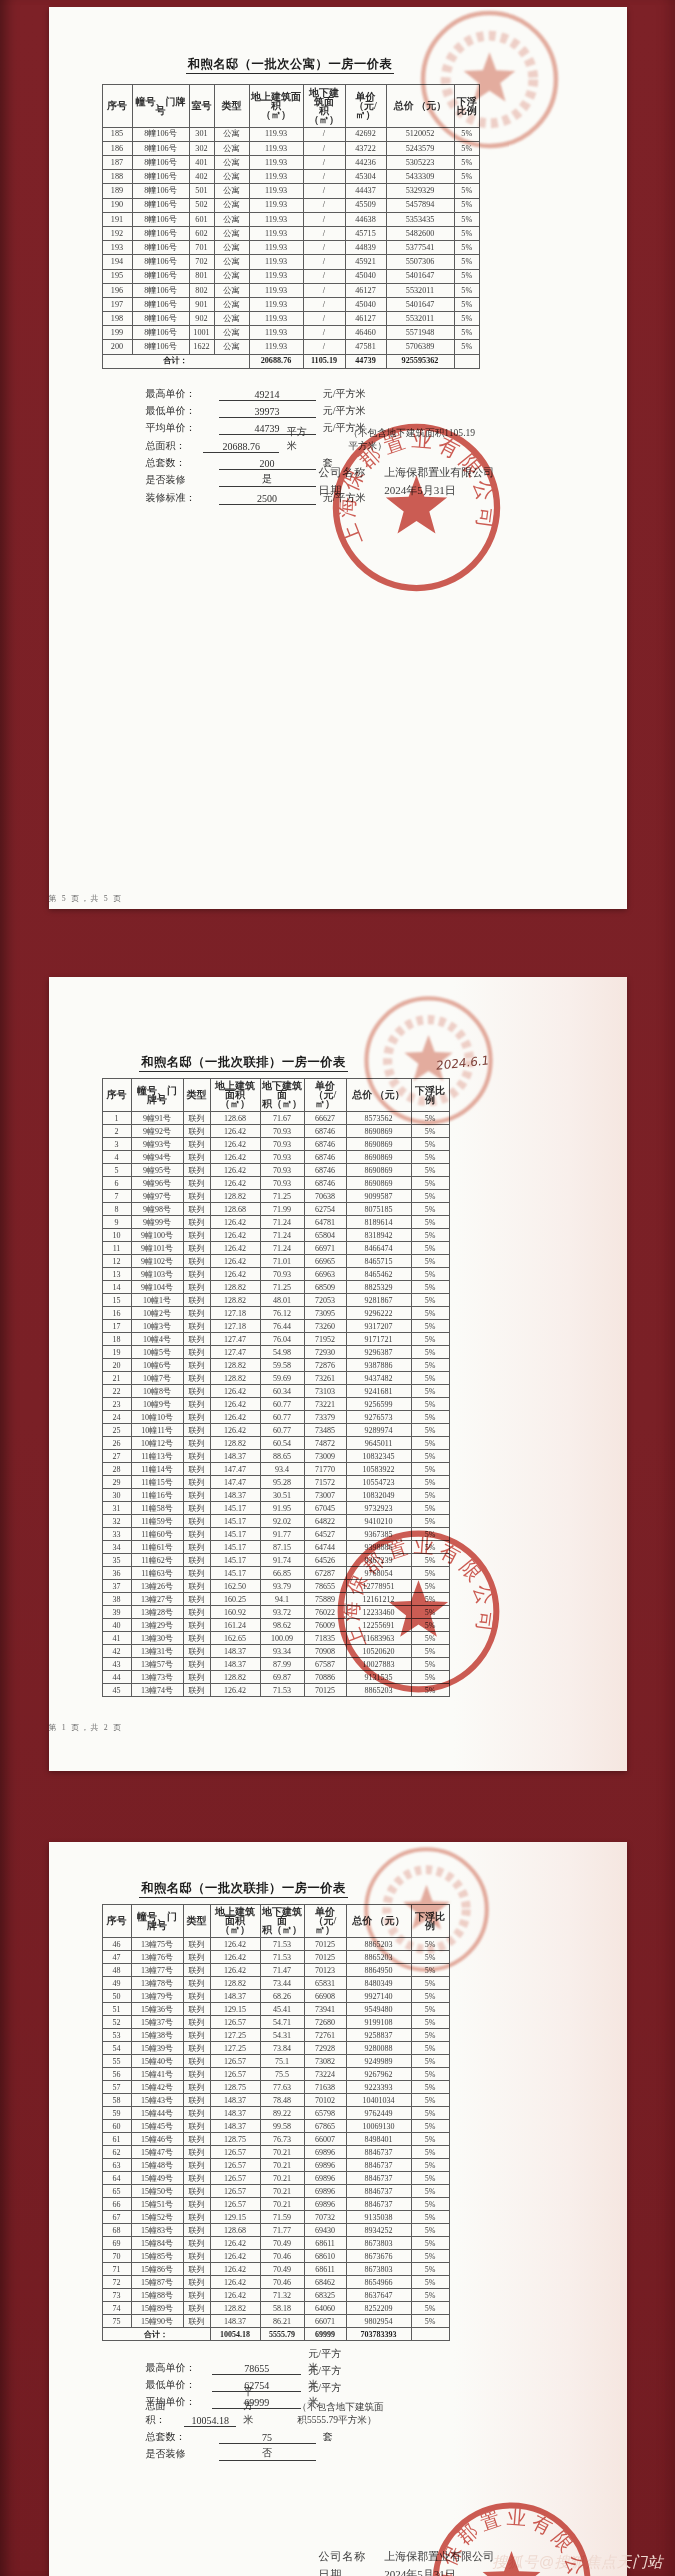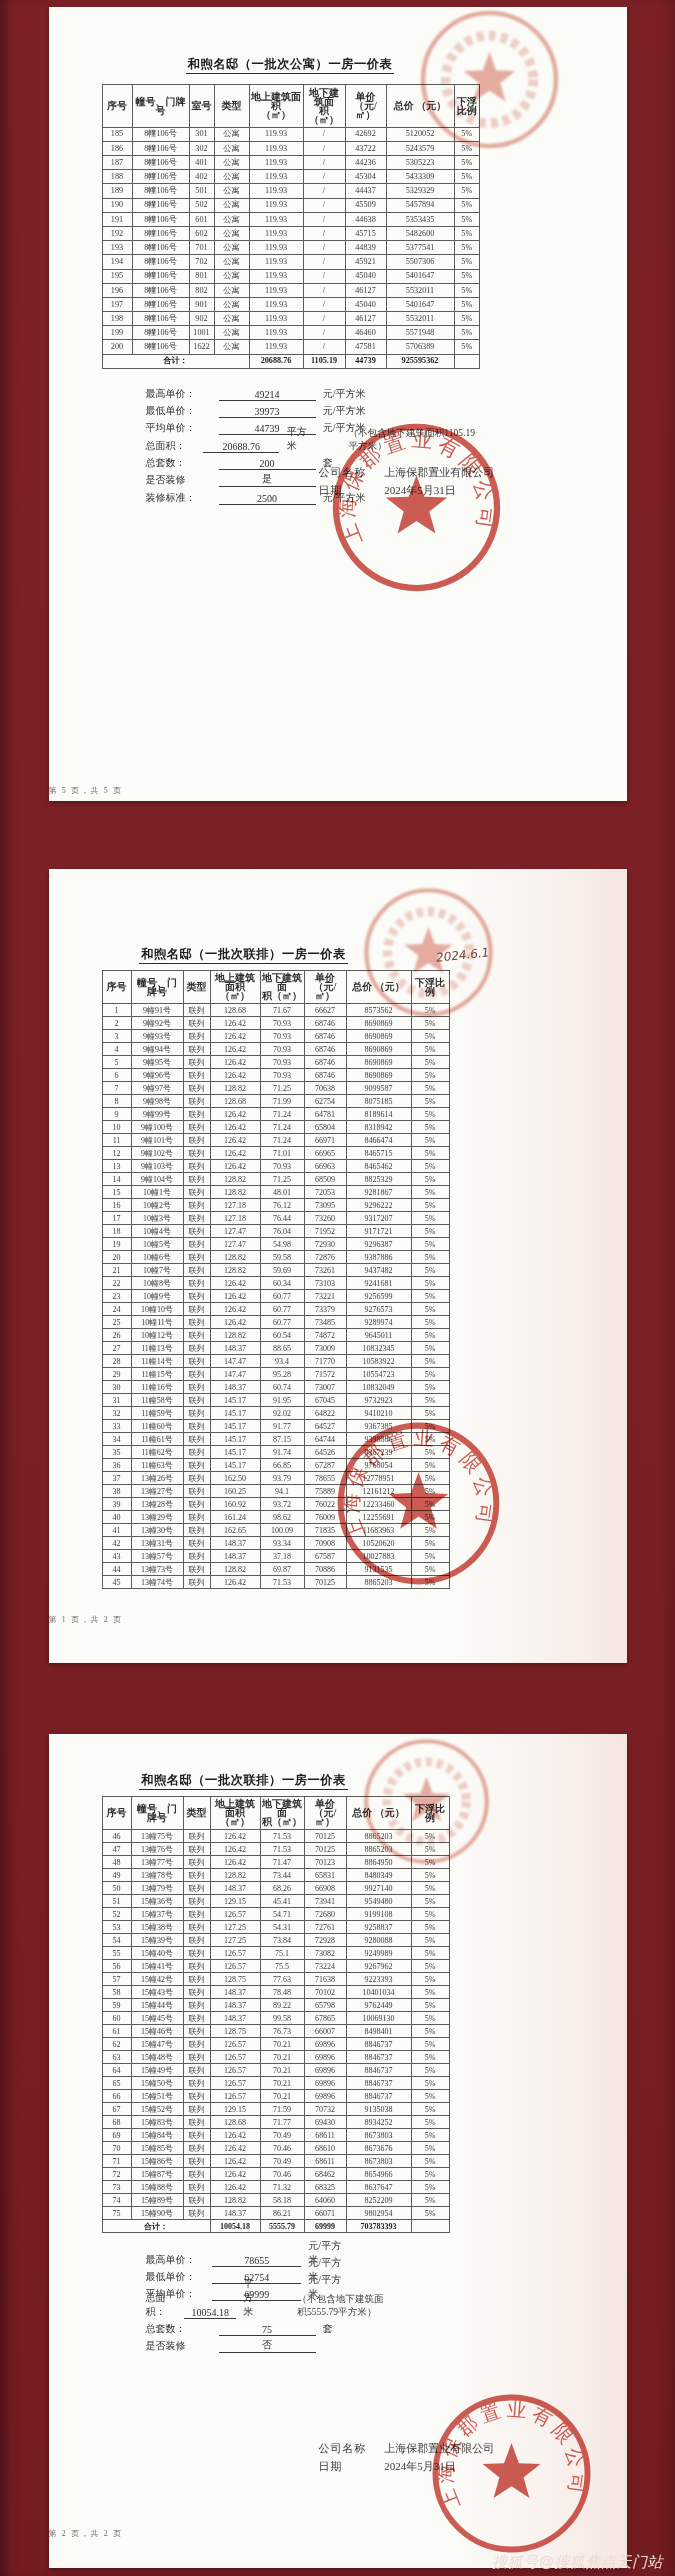--- a/index.html
+++ b/index.html
@@ -3,21 +3,21 @@
 <meta charset="utf-8">
 <style>
   html,body{margin:0;padding:0;background:#6d1b20;}
   .stage{position:relative;width:675px;height:2576px;margin:0 auto;overflow:hidden;
          background:linear-gradient(180deg,#7d2127 0%,#7a2026 55%,#731c22 100%);
          box-shadow:inset 14.6px 0 12.8px -9px rgba(0,0,0,.38), inset -14.6px 0 12.8px -9px rgba(60,10,12,.30);
          font-family:"Liberation Serif","DejaVu Serif",serif;color:#333;}
   .page{position:relative;width:578px;margin:0 auto;background:#fbfbf8;
         box-shadow:0 1.8px 5.5px rgba(0,0,0,.35);overflow:hidden;}
   .page.tinted{background:linear-gradient(90deg,#fbfbf8 0 70%,#f8efeb 90%,#f5e6e0 100%);}
-  .p1{margin-top:7.3px;height:794px;}
+  .p1{margin-top:7.3px;height:902px;}
   .p2{margin-top:68px;height:794px;}
   .p3{margin-top:71px;height:834px;}
   .content{margin-left:53px;}
   .c1{width:377px;}
   .c23{width:284px;}
   .pad1{padding-top:49px;}
   .pad2{padding-top:77px;}
   .pad3{padding-top:38px;}
   .doc-title{display:block;text-align:center;font-size:12.3px;font-weight:bold;color:#1c1c1c;
              letter-spacing:0.5px;}
@@ -725,21 +725,21 @@
               <td>71572</td>
               <td>10554723</td>
               <td>5%</td>
             </tr>
 
             <tr>
               <td>30</td>
               <td>11幢16号</td>
               <td>联列</td>
               <td>148.37</td>
-              <td>60.74</td>
+              <td>30.51</td>
               <td>73007</td>
               <td>10832049</td>
               <td>5%</td>
             </tr>
 
             <tr>
               <td>31</td>
               <td>11幢58号</td>
               <td>联列</td>
               <td>145.17</td>
@@ -868,21 +868,21 @@
               <td>70908</td>
               <td>10520620</td>
               <td>5%</td>
             </tr>
 
             <tr>
               <td>43</td>
               <td>13幢57号</td>
               <td>联列</td>
               <td>148.37</td>
-              <td>37.18</td>
+              <td>87.99</td>
               <td>67587</td>
               <td>10027883</td>
               <td>5%</td>
             </tr>
 
             <tr>
               <td>44</td>
               <td>13幢73号</td>
               <td>联列</td>
               <td>128.82</td>

